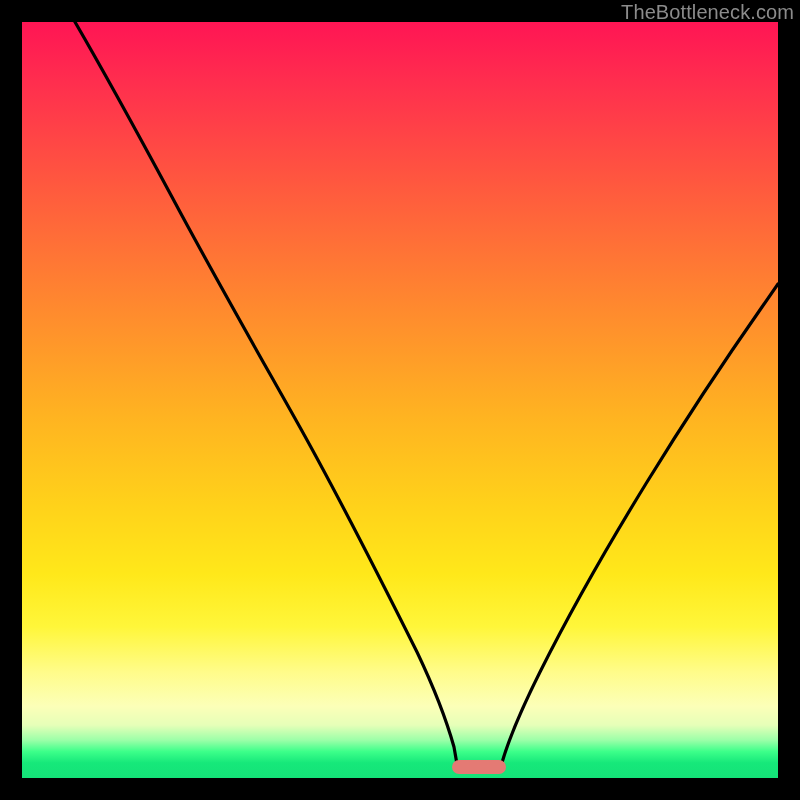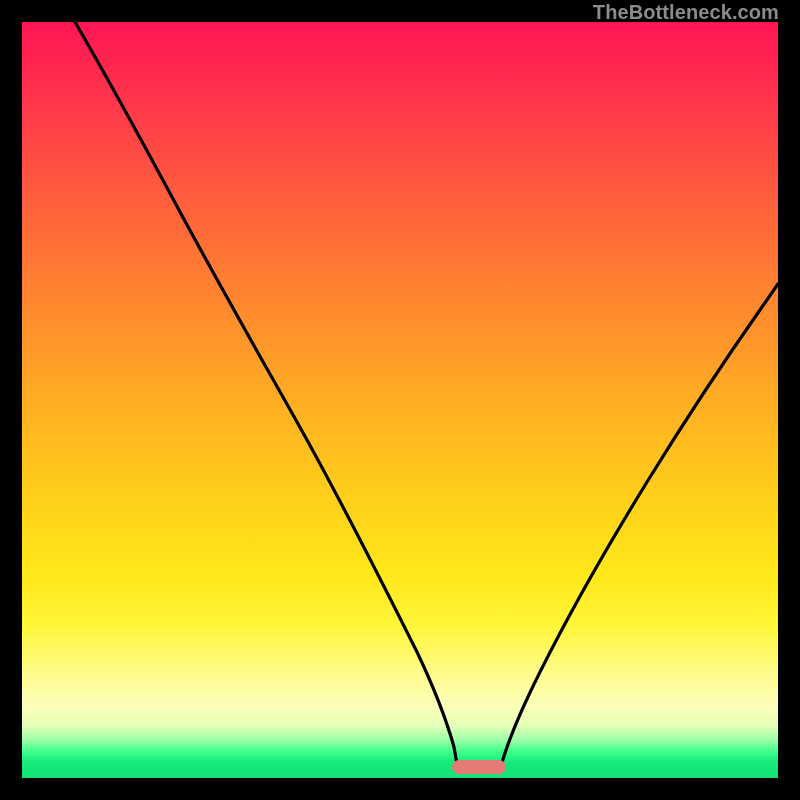--- a/index.html
+++ b/index.html
@@ -61,24 +61,24 @@
   .pill {
     position: absolute;
     width: 54px;
     height: 14px;
     background: #e47a74;
     border-radius: 7px;
   }
   .watermark {
     position: absolute;
     top: 1px;
-    right: 21px;
+    right: 6px;
     font-family: Arial, Helvetica, sans-serif;
     font-size: 20px;
-    font-weight: 700;
+    font-weight: 400;
     color: #8b8b8b;
     letter-spacing: 0.1px;
     user-select: none;
   }
 </style>
 </head>
 <body>
 
 <div class="frame">
   <div class="plot">

